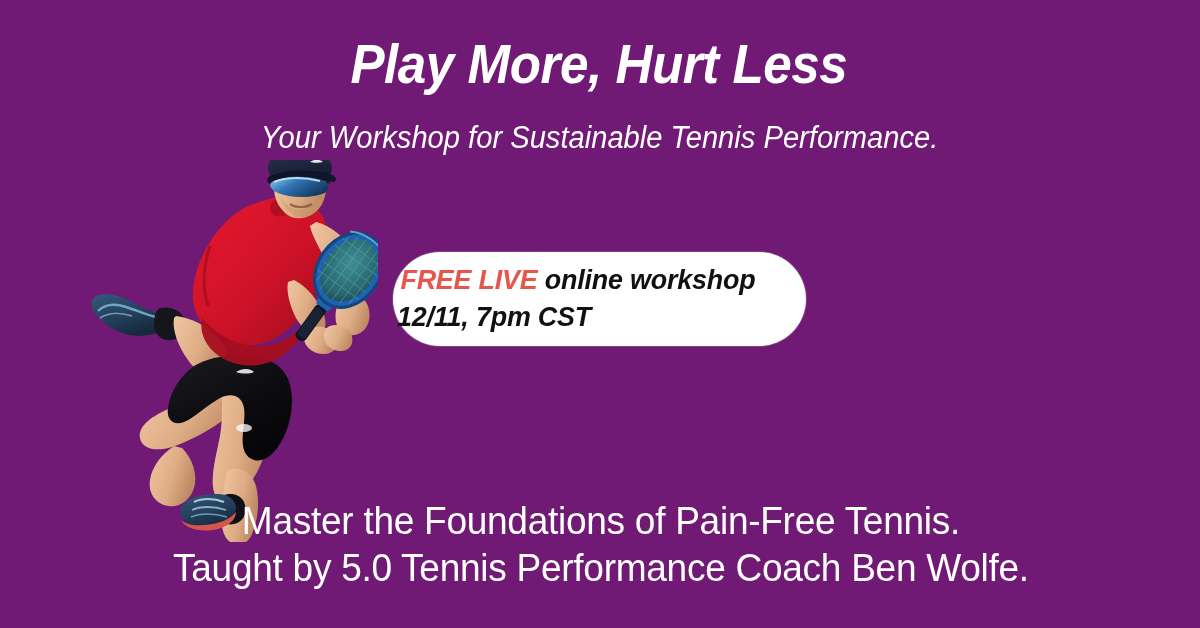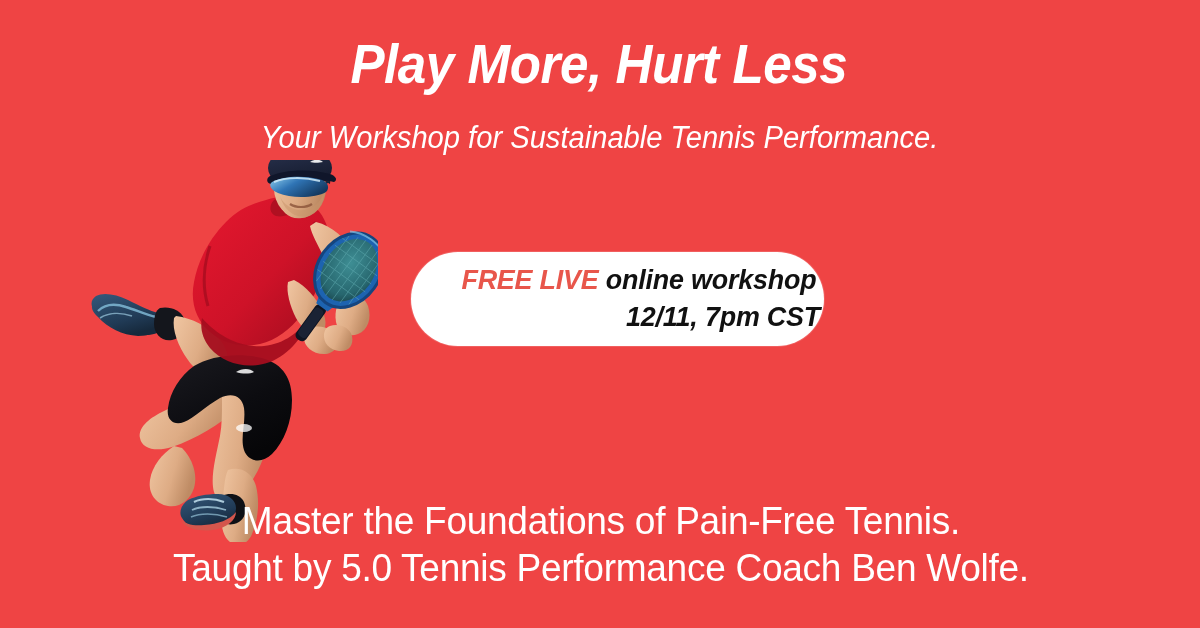--- a/index.html
+++ b/index.html
@@ -6,21 +6,21 @@
 
   html, body {
     width:1200px; height:628px;
     background:#000000;
     overflow:hidden;
   }
 
   #poster {
     position:relative;
     width:1200px; height:628px;
-    background:#ef4444;
+    background:#701a75;
     font-family:"Liberation Sans", sans-serif;
     -webkit-font-smoothing:antialiased;
   }
 
   
   #headline {
     position:absolute;
     left:0; top:36px;
     width:1200px;
     text-align:center;
@@ -49,27 +49,27 @@
     letter-spacing:0px;
     line-height:1.15;
     transform:scaleX(0.94);
     transform-origin:593px 50%;
     white-space:nowrap;
   }
 
   
   #badge {
     position:absolute;
-    left:411px; top:252px;
+    left:393px; top:252px;
     width:413px; height:94px;
     background:#ffffff;
     border-radius:47px;
     display:flex;
     flex-direction:column;
-    align-items:flex-end;
+    align-items:flex-start;
     justify-content:center;
     box-shadow:0 0 0 1px rgba(255,255,255,0.15);
   }
   .badge-line {
     font-size:28px;
     font-weight:700;
     font-style:italic;
     color:#111111;
     letter-spacing:-0.2px;
     line-height:1.32;

